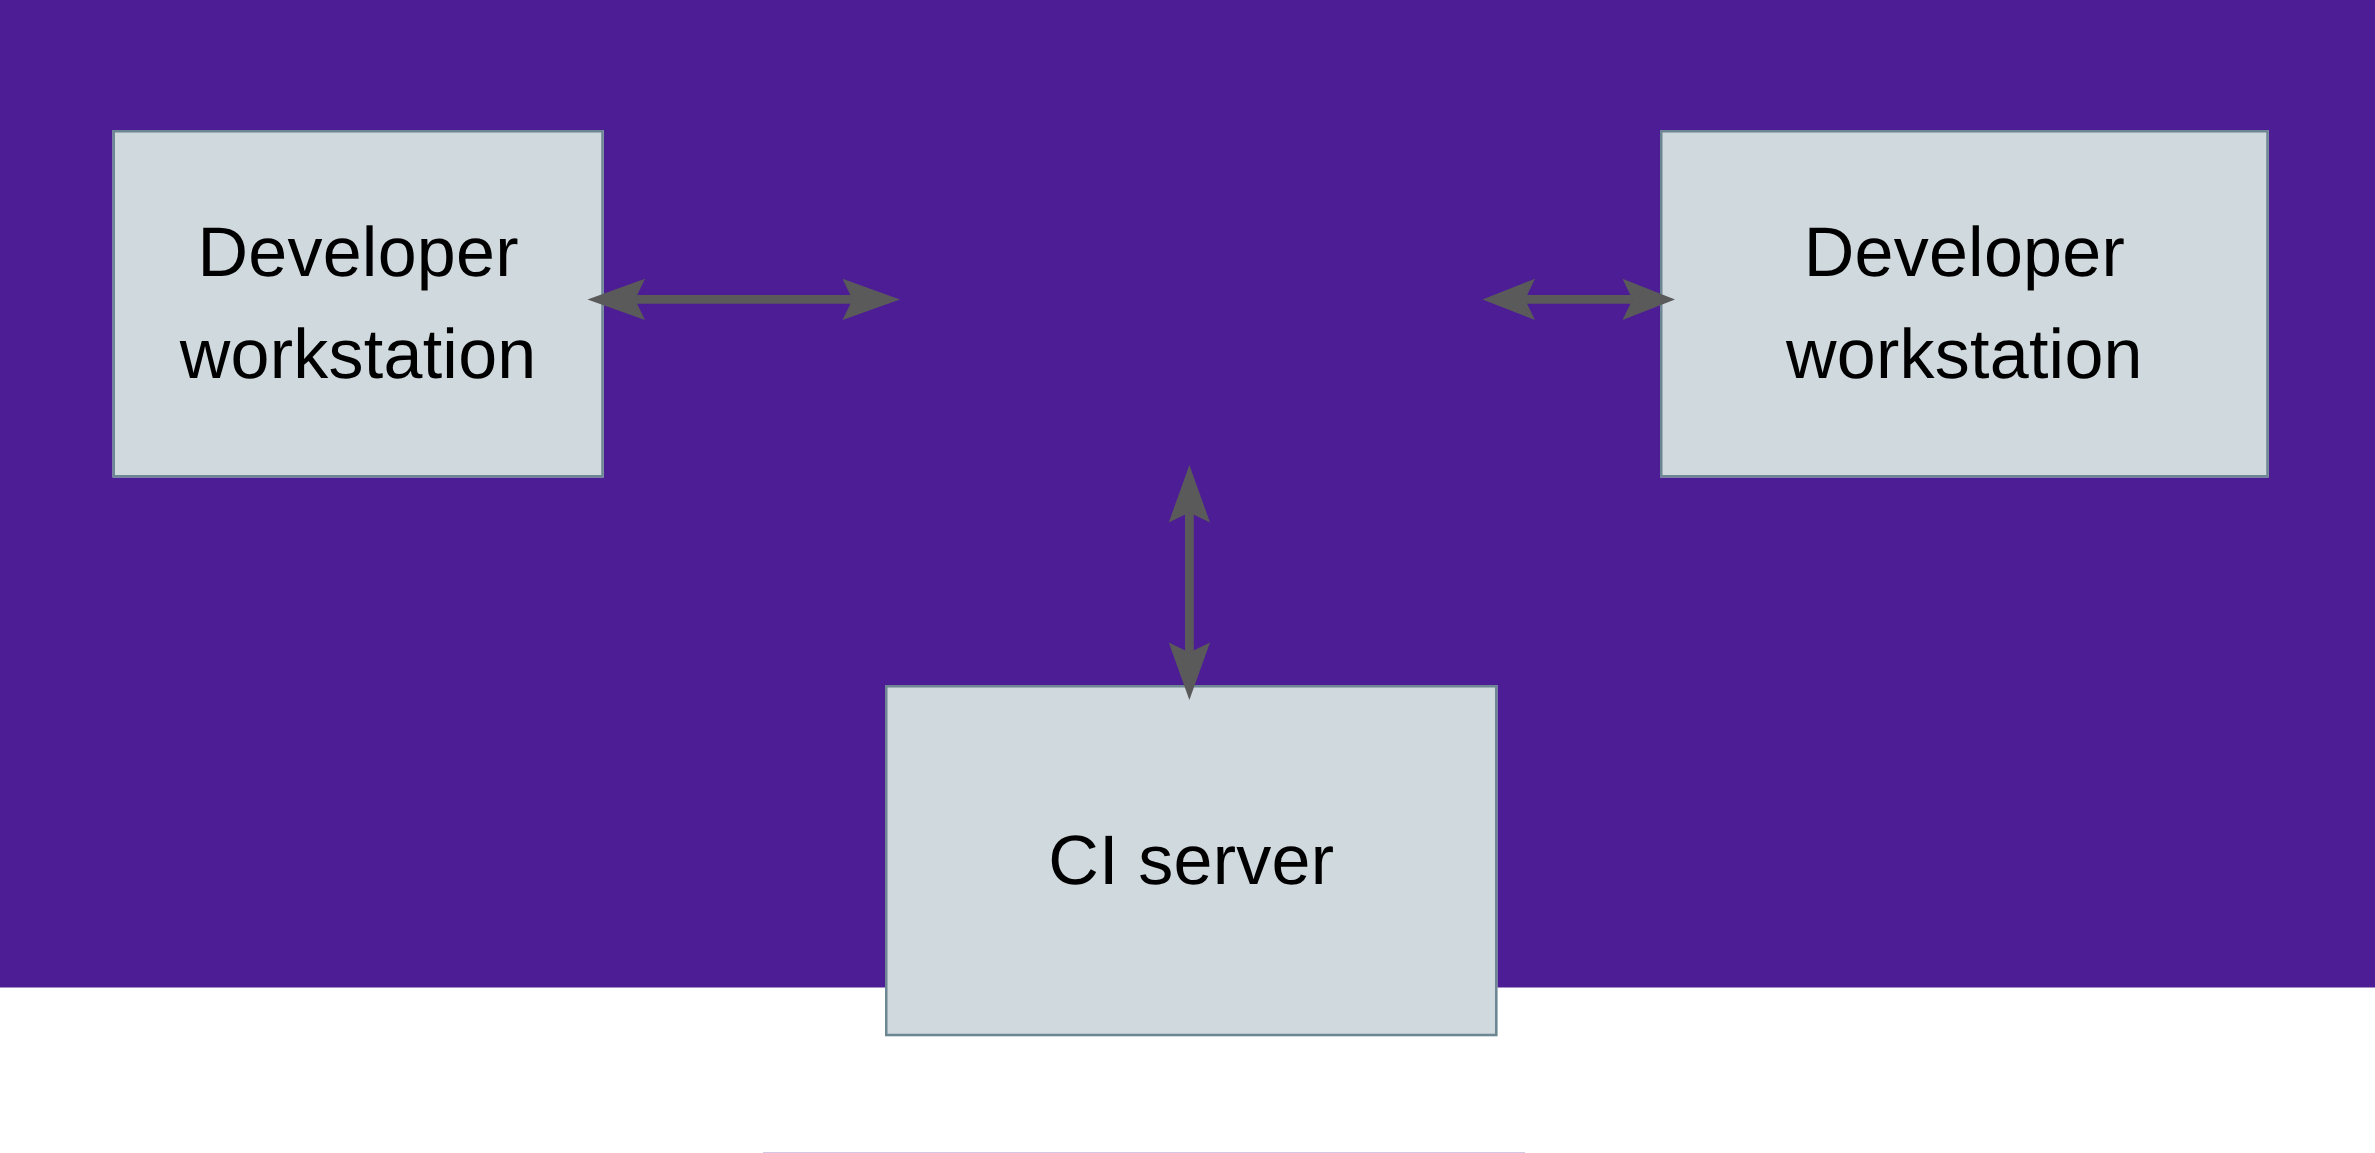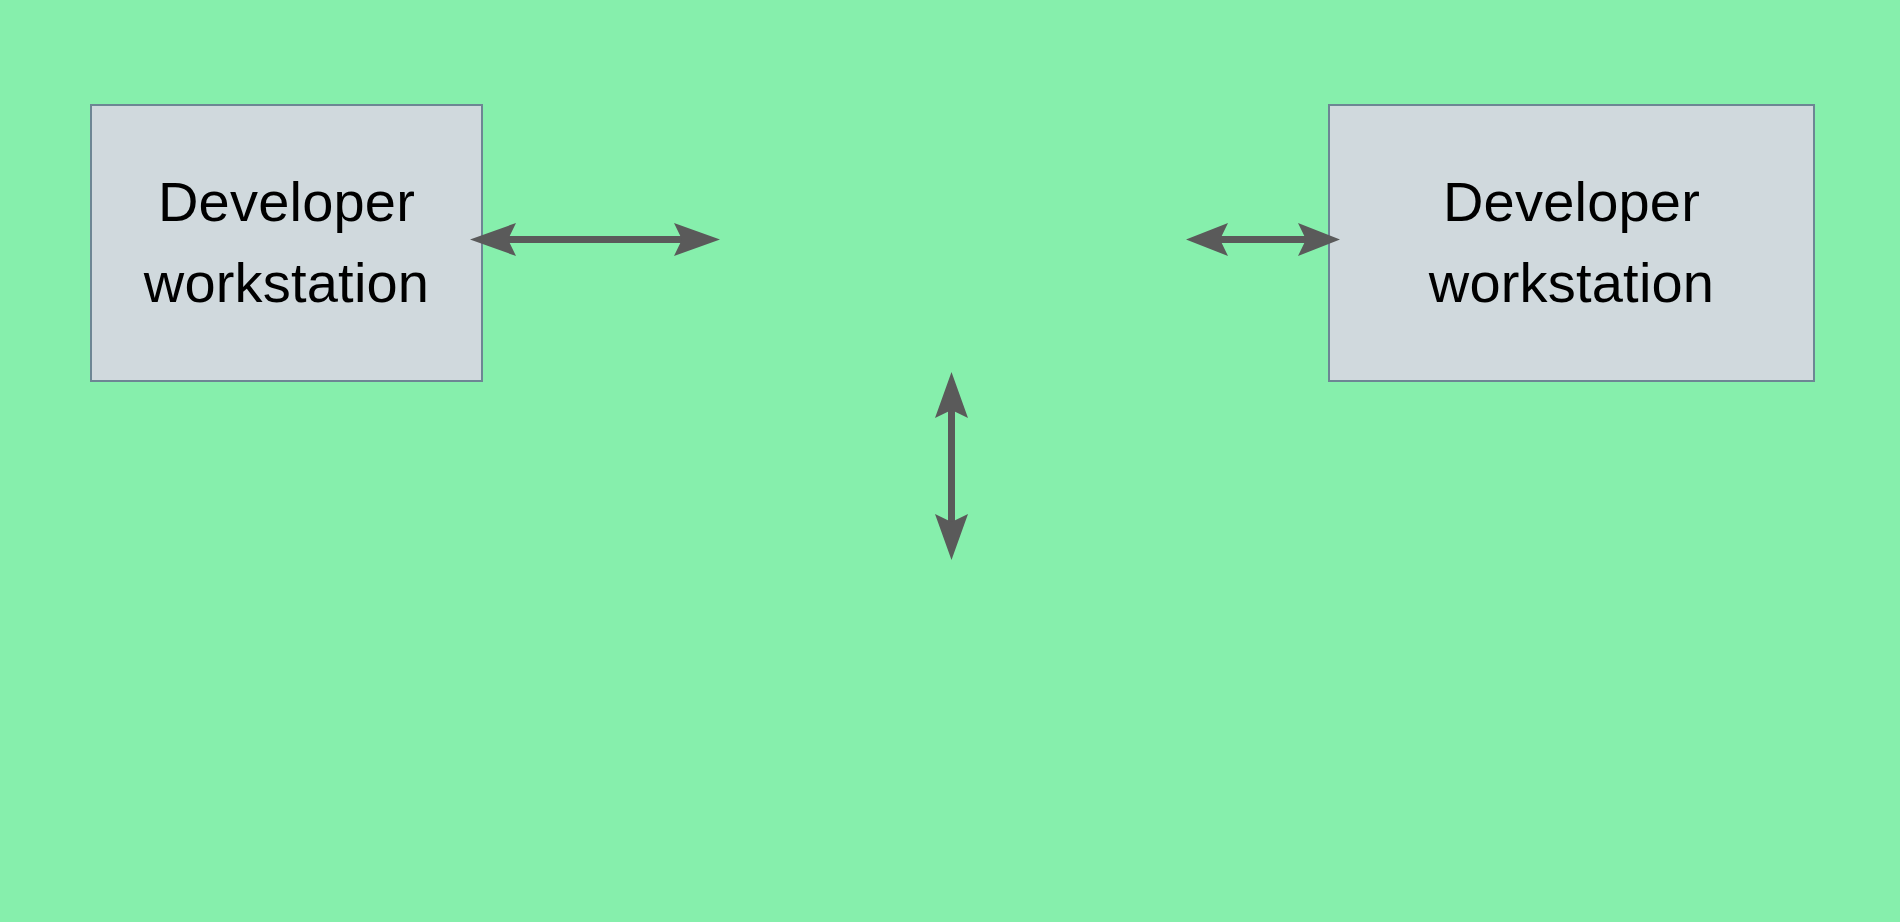--- a/index.html
+++ b/index.html
@@ -11,22 +11,22 @@
   body {
     width: 1900px;
     height: 922px;
     overflow: hidden;
     font-family: "Liberation Sans", "DejaVu Sans", sans-serif;
   }
 
   #diagram-canvas {
     position: relative;
     width: 1900px;
-    height: 922px;
-    background: #86efac;
+    height: 790px;
+    background: #4c1d95;
   }
 
   
   .node {
     position: absolute;
     box-sizing: border-box;
     background: #d0d9dd;
     border: 2px solid #6d8694;
     display: flex;
     align-items: center;
@@ -66,20 +66,23 @@
     <span class="node-label">Developer
 workstation</span>
   </div>
 
 
   <div class="node" id="node-dev-right">
     <span class="node-label">Developer
 workstation</span>
   </div>
 
+  <div class="node" id="node-ci">
+    <span class="node-label">CI server</span>
+  </div>
 
   <svg class="connector" id="edge-left-shared" viewBox="0 0 250 60" width="250" height="60">
     <g fill="#5a5a5a" stroke="none">
       <rect x="38" y="26" width="174" height="7"></rect>
       <path d="M 0 29.5 L 46 13 L 38 29.5 L 46 46 Z"></path>
       <path d="M 250 29.5 L 204 13 L 212 29.5 L 204 46 Z"></path>
     </g>
   </svg>
 
   <svg class="connector" id="edge-shared-right" viewBox="0 0 154 60" width="154" height="60">

